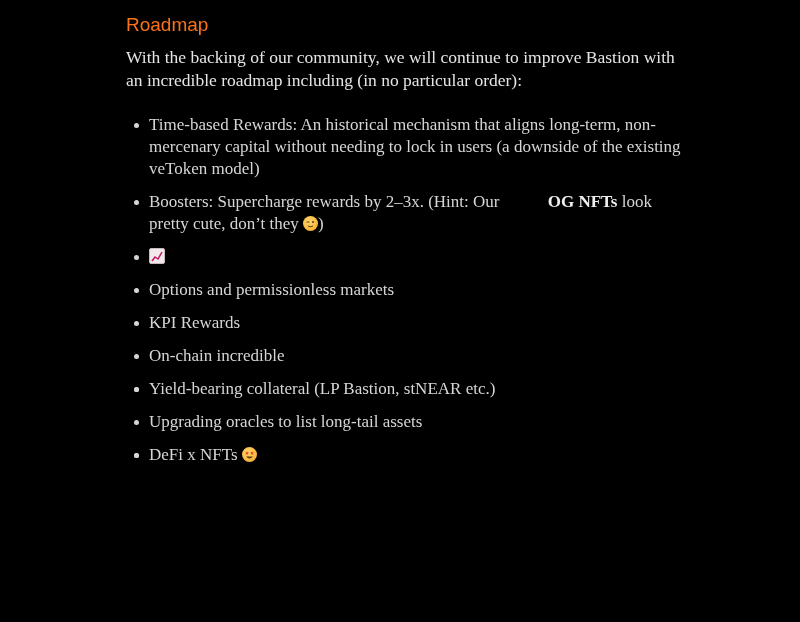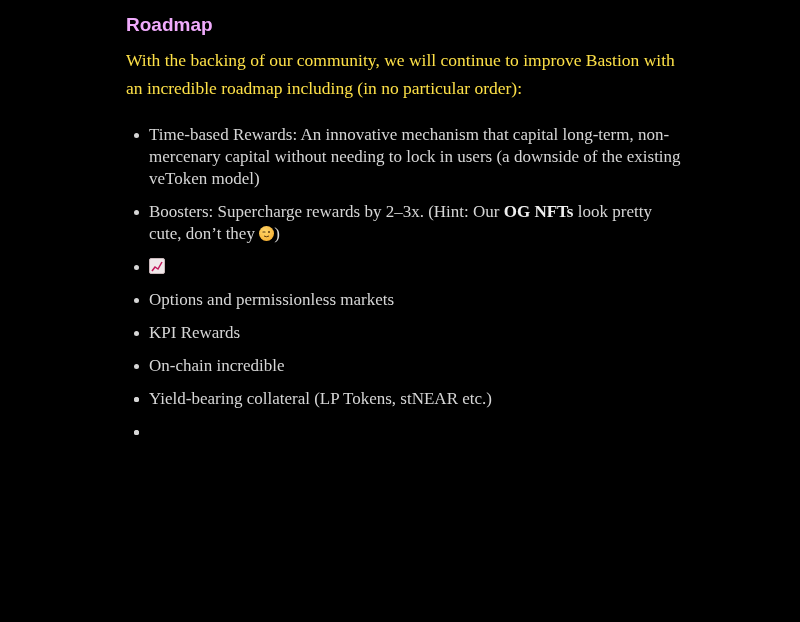--- a/index.html
+++ b/index.html
@@ -18,31 +18,31 @@
       color: #d9d9d9;
     }
     .content {
       position: absolute;
       left: 126px;
       top: 12px;
       width: 560px;
     }
     .heading {
       font-family: "Liberation Sans", "DejaVu Sans", sans-serif;
-      font-weight: bold;
+      font-weight: normal;
       font-size: 19px;
-      color: #f0abfc;
+      color: #f97316;
       margin: 0 0 8px 0;
       line-height: 26px;
     }
     .intro {
       font-family: "Liberation Serif", "DejaVu Serif", serif;
       font-size: 17.5px;
-      line-height: 28px;
-      color: #fde047;
+      line-height: 23px;
+      color: #e5e5e5;
       margin: 0 0 22px 0;
     }
     ul.roadmap {
       list-style: none;
       margin: 0;
       padding: 0;
     }
     ul.roadmap li {
       position: relative;
       font-family: "Liberation Serif", "DejaVu Serif", serif;
@@ -57,20 +57,21 @@
       left: 8px;
       top: 9px;
       width: 5px;
       height: 5px;
       border-radius: 50%;
       background: #d6d6d6;
     }
     .bold {
       font-weight: bold;
       color: #eeeeee;
+      margin-left: 44px;
     }
     .emoji {
       display: inline-block;
       vertical-align: -2px;
     }
     .emoji-chart {
       width: 14px;
       height: 14px;
       background: #f0e8ea;
       border: 1px solid #c9b8bb;
@@ -92,21 +93,21 @@
 <body>
 
 <div class="page">
   <div class="content">
     <h2 class="heading">Roadmap</h2>
     <p class="intro">With the backing of our community, we will continue to improve Bastion with an incredible roadmap including (in no particular order):</p>
 
     <ul class="roadmap">
       <li>
         <span class="bullet"></span>
-        <span>Time-based Rewards: An innovative mechanism that capital long-term, non-mercenary capital without needing to lock in users (a downside of the existing veToken model)</span>
+        <span>Time-based Rewards: An historical mechanism that aligns long-term, non-mercenary capital without needing to lock in users (a downside of the existing veToken model)</span>
       </li>
       <li>
         <span class="bullet"></span>
         <span>Boosters: Supercharge rewards by 2–3x. (Hint: Our </span><span class="bold">OG NFTs</span><span> look pretty cute, don’t they </span><span class="emoji emoji-face"><svg width="15" height="15" viewBox="0 0 15 15">
               <path d="M4 6 L6 6" stroke="#5a3a10" stroke-width="1.2" stroke-linecap="round"></path>
               <circle cx="10" cy="6" r="1" fill="#5a3a10"></circle>
               <path d="M5 10 Q7.5 11.5 10 10" stroke="#5a3a10" stroke-width="1" fill="none"></path>
             </svg></span><span>)</span>
       </li>
       <li>
@@ -125,23 +126,32 @@
       </li>
       <li>
         <span class="bullet"></span>
         <span>On-chain incredible</span>
       </li>
       <li>
         <span class="bullet"></span>
       </li>
       <li>
         <span class="bullet"></span>
-        <span>Yield-bearing collateral (LP Tokens, stNEAR etc.)</span>
+        <span>Yield-bearing collateral (LP Bastion, stNEAR etc.)</span>
+      </li>
+      <li>
+        <span class="bullet"></span>
+        <span>Upgrading oracles to list long-tail assets</span>
       </li>
       <li>
         <span class="bullet"></span>
       </li>
       <li>
         <span class="bullet"></span>
+        <span>DeFi x NFTs </span><span class="emoji emoji-face"><svg width="15" height="15" viewBox="0 0 15 15">
+              <polygon points="5,4 5.6,5.6 7,5.6 5.9,6.5 6.3,8 5,7.1 3.7,8 4.1,6.5 3,5.6 4.4,5.6" fill="#e0452b"></polygon>
+              <polygon points="10,4 10.6,5.6 12,5.6 10.9,6.5 11.3,8 10,7.1 8.7,8 9.1,6.5 8,5.6 9.4,5.6" fill="#e0452b"></polygon>
+              <path d="M4 9.5 Q7.5 13.5 11 9.5 Z" fill="#5a3a10"></path>
+            </svg></span>
       </li>
     </ul>
   </div>
 </div>
 
 </body></html>

